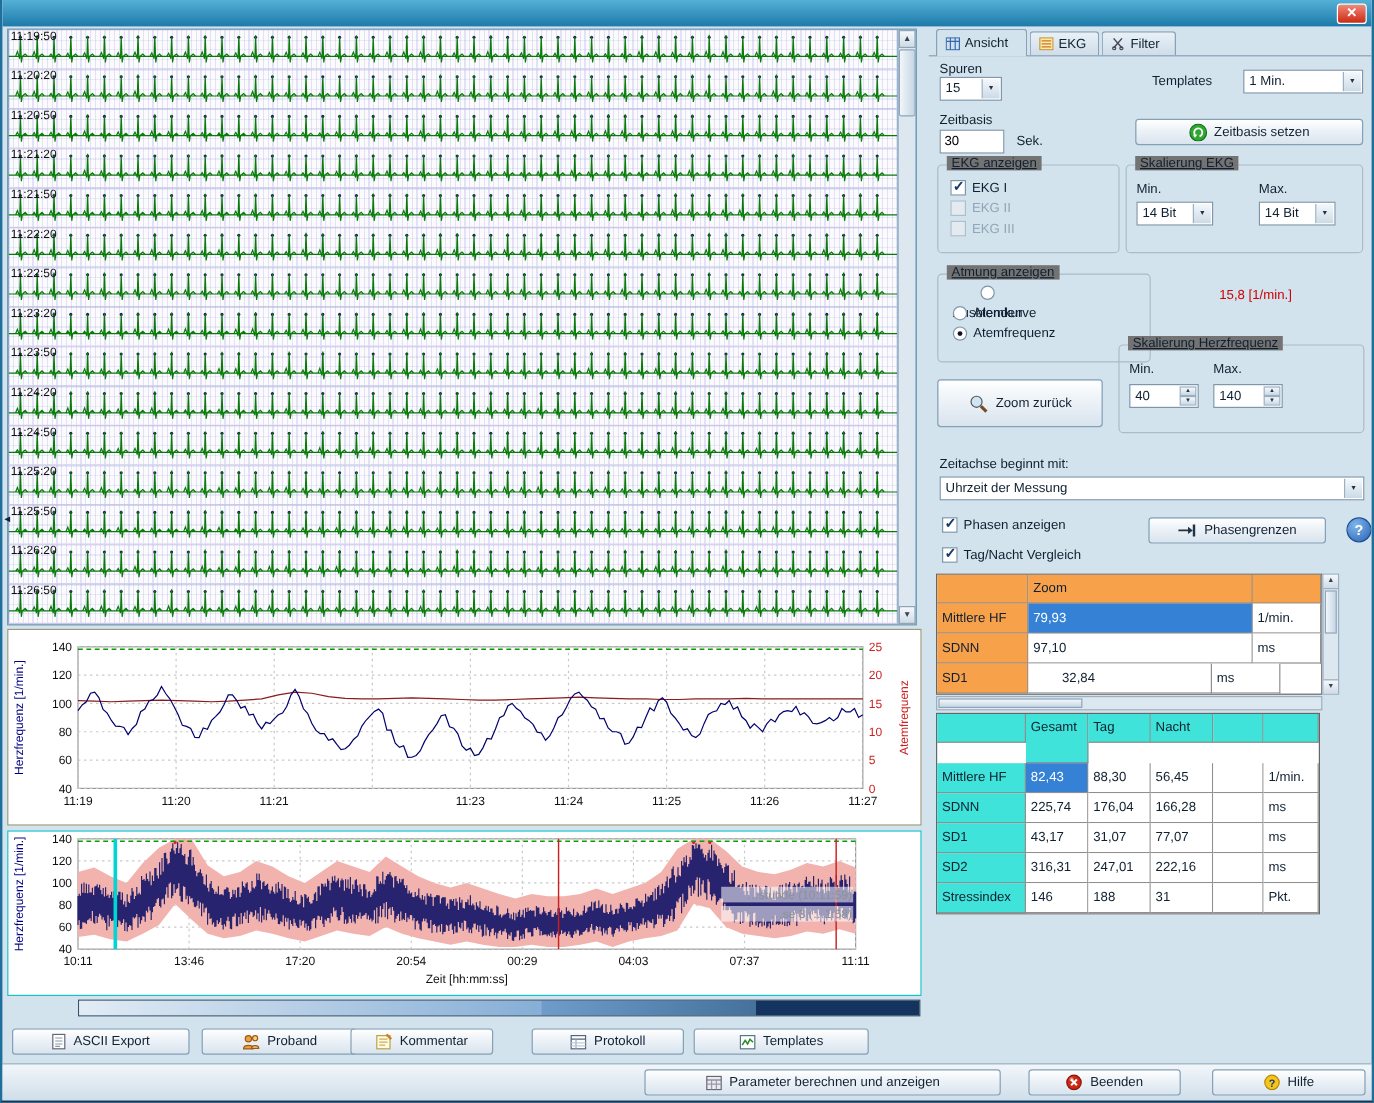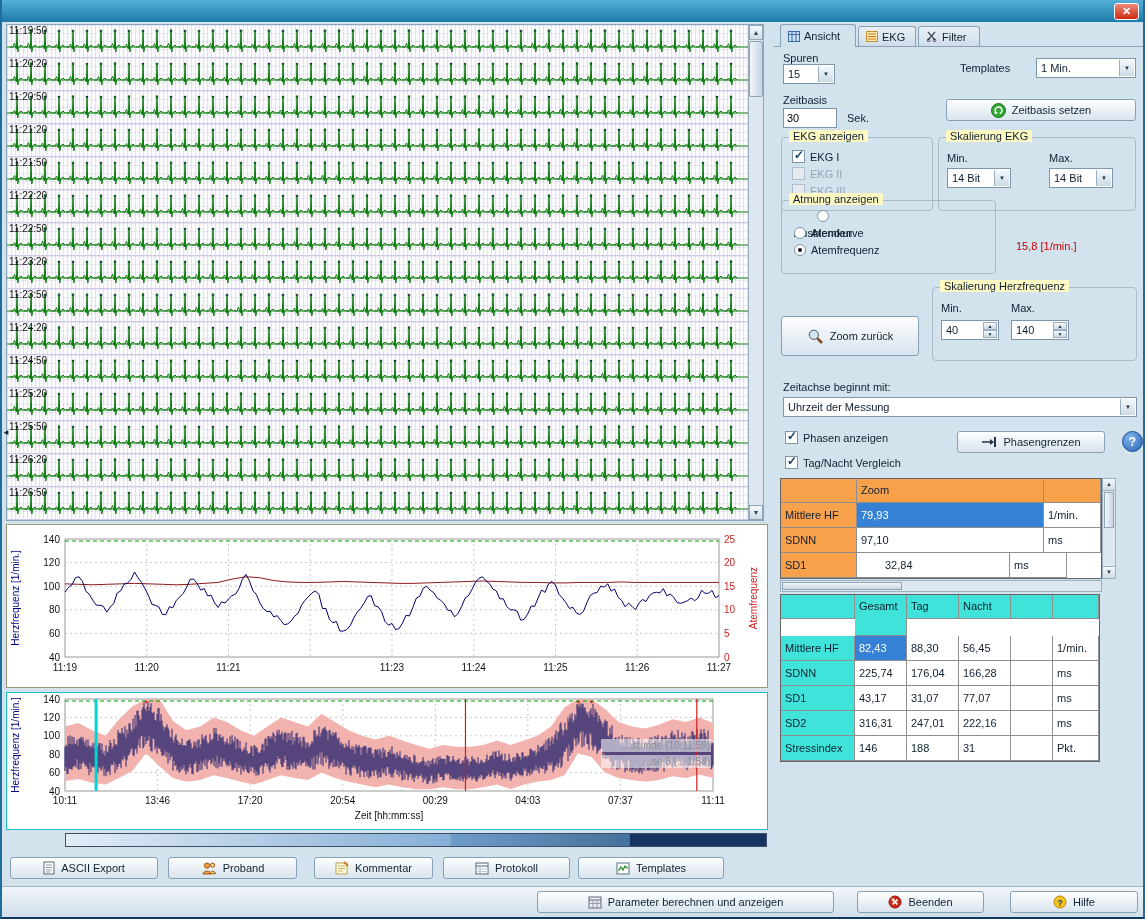--- a/index.html
+++ b/index.html
@@ -57,21 +57,21 @@
              background:linear-gradient(#f4f8fb,#ccdae6);border-left:1px solid #9ab0c2;
              color:#234;font-size:6px;text-align:center;line-height:16px;}
 .tinput{position:absolute;height:20px;background:#fff;border:1px solid #7e96aa;font-size:11px;
         padding:0 3px;font-family:inherit;width:54px;}
 .spin{position:absolute;width:58px;height:20px;background:#fff;border:1px solid #7e96aa;}
 .spin .sval{position:absolute;left:4px;top:3px;}
 .spin .sup,.spin .sdn{position:absolute;right:1px;width:14px;height:8px;cursor:pointer;
         background:linear-gradient(#f4f8fb,#ccdae6);border:1px solid #9ab0c2;font-size:5px;line-height:7px;text-align:center;color:#234;}
 .spin .sup{top:1px;} .spin .sdn{bottom:1px;}
 .group{position:absolute;border:1px solid #a9bcc8;border-radius:4px;}
-.group .legend{position:absolute;top:-8px;left:7px;background:#fef9c3;padding:0 4px;}
+.group .legend{position:absolute;top:-8px;left:7px;background:#737373;padding:0 4px;text-decoration:underline;}
 .checkrow{position:absolute;display:flex;align-items:center;gap:5px;}
 .cbx{width:13px;height:13px;background:#fff;border:1px solid #7e96aa;position:relative;cursor:pointer;flex:0 0 13px;}
 .cbx.checked::after{content:"\2713";position:absolute;left:1px;top:-3px;font-size:12px;color:#133b66;font-weight:bold;}
 .cbx.disabled{background:#e3ebf1;border-color:#aebecb;}
 .rdo{width:12px;height:12px;border-radius:50%;background:#fff;border:1px solid #7e96aa;position:relative;cursor:pointer;flex:0 0 12px;}
 .rdo.selected::after{content:"";position:absolute;left:3px;top:3px;width:4px;height:4px;border-radius:50%;background:#112;}
 .dis{color:#93a6b5;}
 .redval{position:absolute;color:#c00;}
 
 .tbl{position:absolute;border:1px solid #666;background:#fff;}
@@ -1051,21 +1051,21 @@
     <span class="bicon">
       <svg width="16" height="14">
           <circle cx="6" cy="4.6" r="2.6" fill="#f0a040" stroke="#9a5a10"></circle>
           <path d="M2,13 C2,9.2 10,9.2 10,13 Z" fill="#f0a040" stroke="#9a5a10"></path>
           <circle cx="11.6" cy="4.2" r="2.1" fill="#ffd080" stroke="#9a5a10"></circle>
           <path d="M8.6,12.6 C8.6,9.6 14.6,9.6 14.6,12.6 Z" fill="#ffd080" stroke="#9a5a10"></path>
         </svg>
     </span>
     <span>Proband</span>
   </div>
-  <div class="btn" style="left:312px;top:857px;width:119px;">
+  <div class="btn" style="left:290px;top:857px;width:119px;">
     <span class="bicon">
       <svg width="14" height="14">
           <rect x="1" y="2" width="11" height="11" fill="#fffbe2" stroke="#b9a24a"></rect>
           <line x1="3" y1="5" x2="10" y2="5" stroke="#c8b060"></line>
           <line x1="3" y1="7.5" x2="10" y2="7.5" stroke="#c8b060"></line>
           <line x1="3" y1="10" x2="8" y2="10" stroke="#c8b060"></line>
           <line x1="9" y1="1" x2="13" y2="5" stroke="#d08020" stroke-width="2"></line>
         </svg>
     </span>
     <span>Kommentar</span>
@@ -1176,21 +1176,21 @@
         <span class="cval">14 Bit</span>
         <span class="cbtn">▼</span>
       </div>
       <span class="lbl" style="left:110px;top:14px;">Max.</span>
       <div class="combo" style="left:110px;top:30px;width:64px;">
         <span class="cval">14 Bit</span>
         <span class="cbtn">▼</span>
       </div>
     </div>
 
-    <div class="group" style="left:7px;top:176px;width:215px;height:74px;">
+    <div class="group" style="left:7px;top:204px;width:178px;height:74px;">
       <span class="legend">Atmung anzeigen</span>
       <div class="checkrow" style="left:12px;top:9px;flex-direction:column;">
         <span class="rdo"></span>
         <span>Ausblenden</span>
       </div>
       <div class="checkrow" style="left:12px;top:26px;">
         <span class="rdo"></span>
         <span>Atemkurve</span>
       </div>
       <div class="checkrow" style="left:12px;top:43px;">

